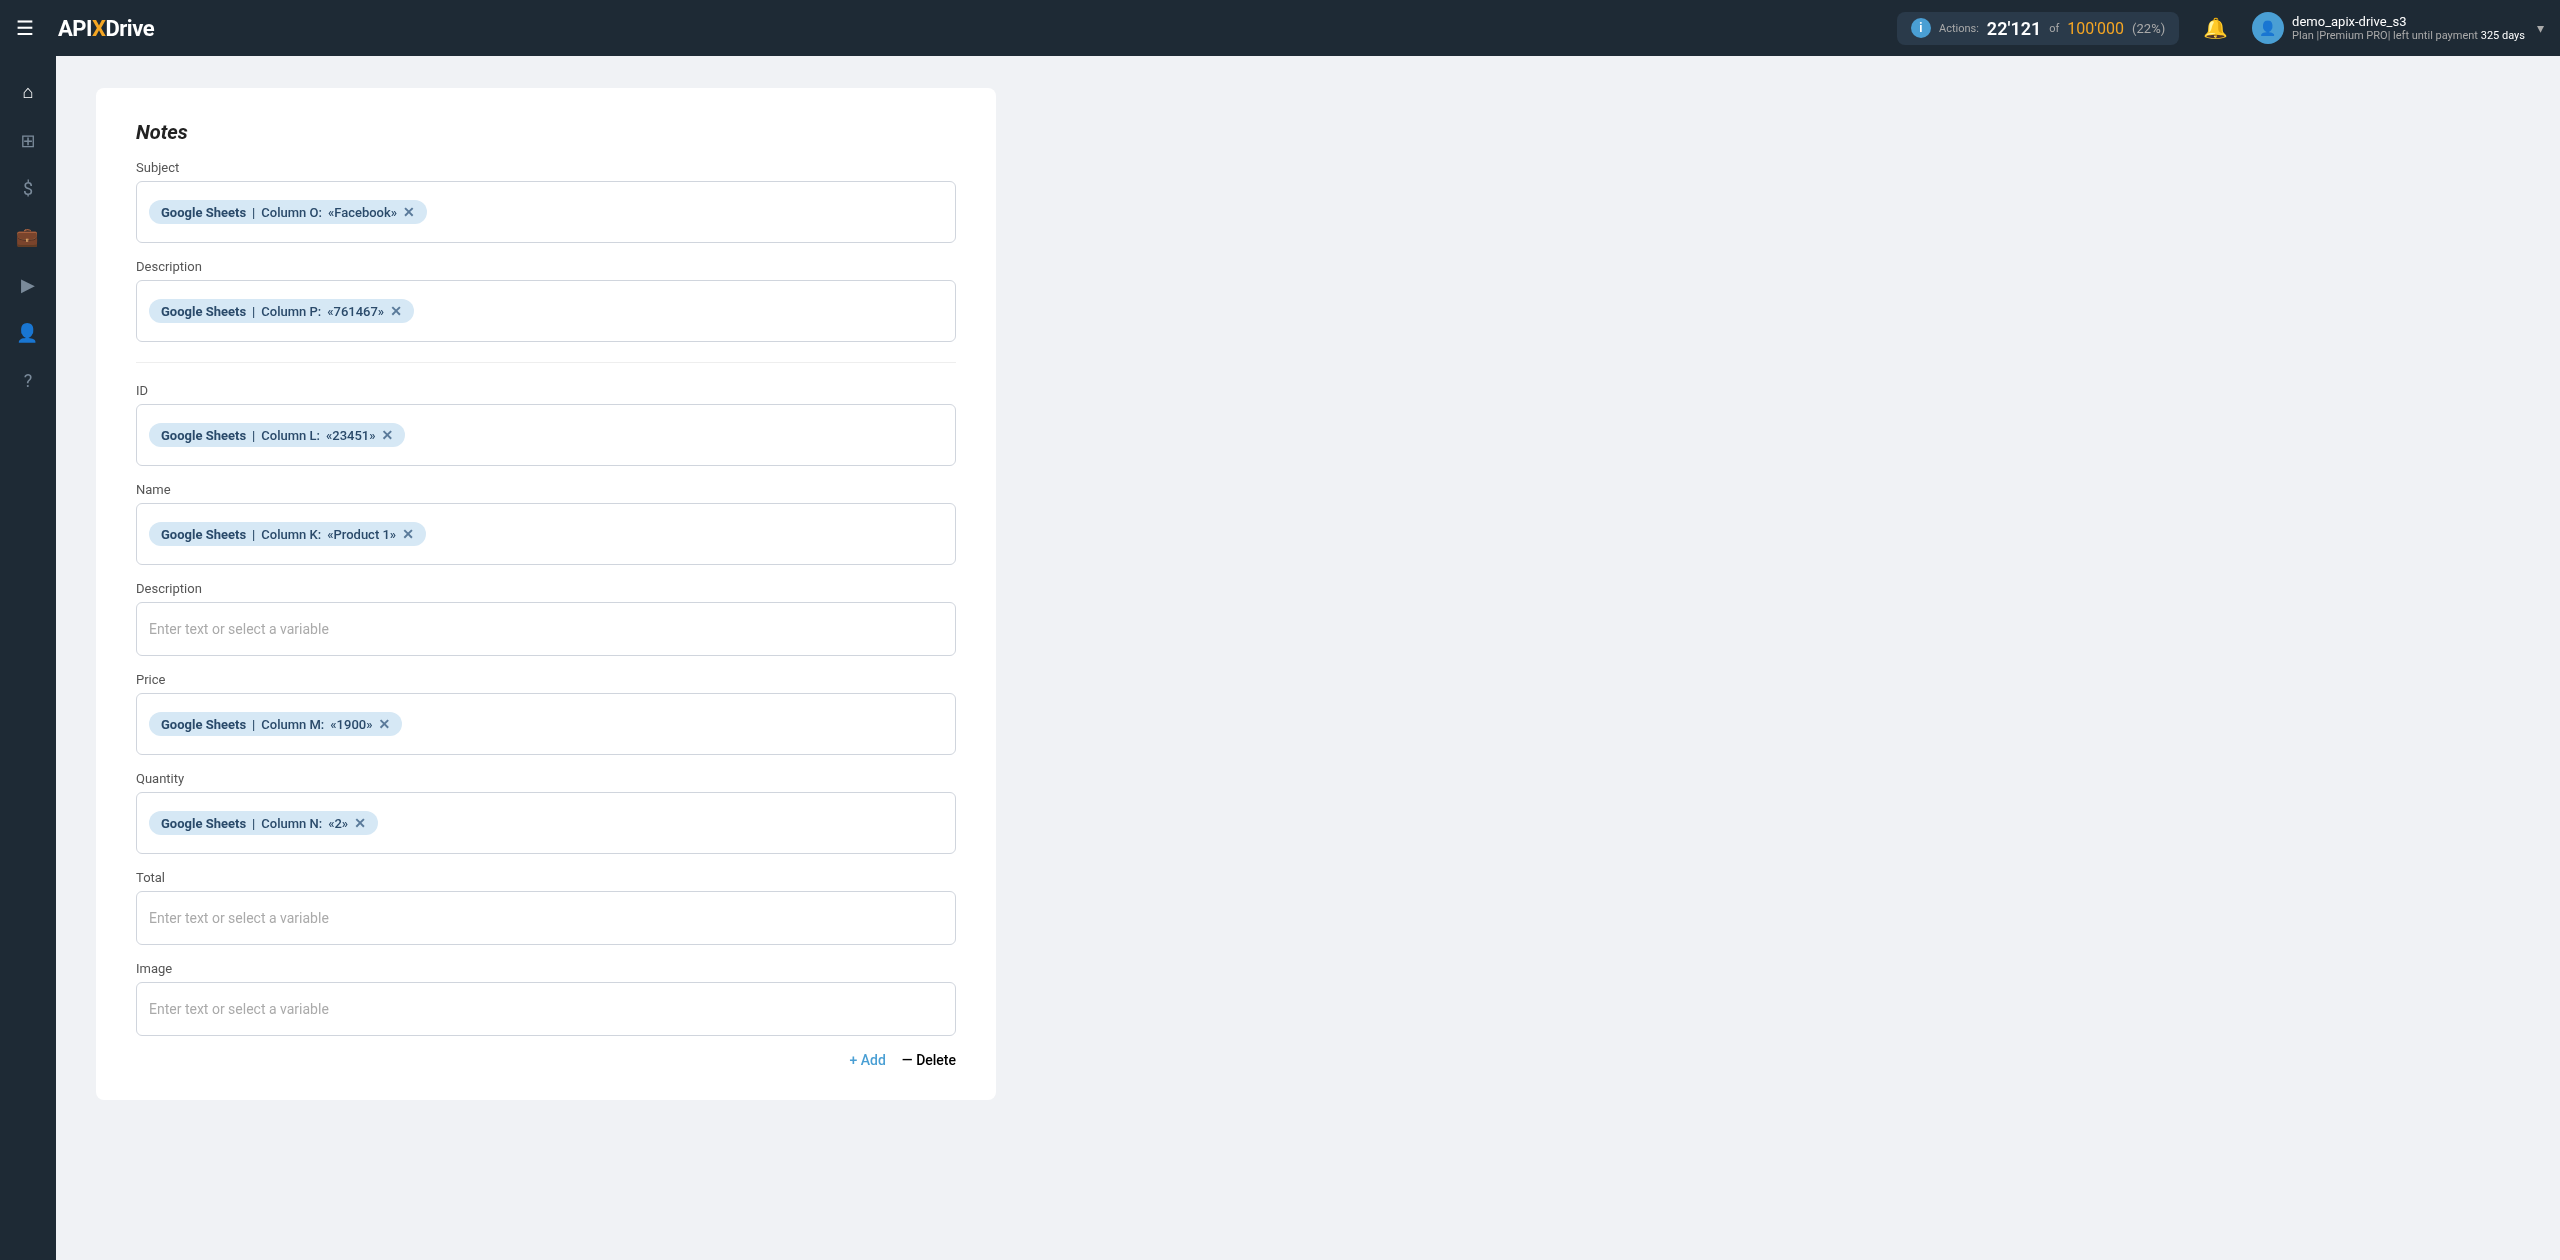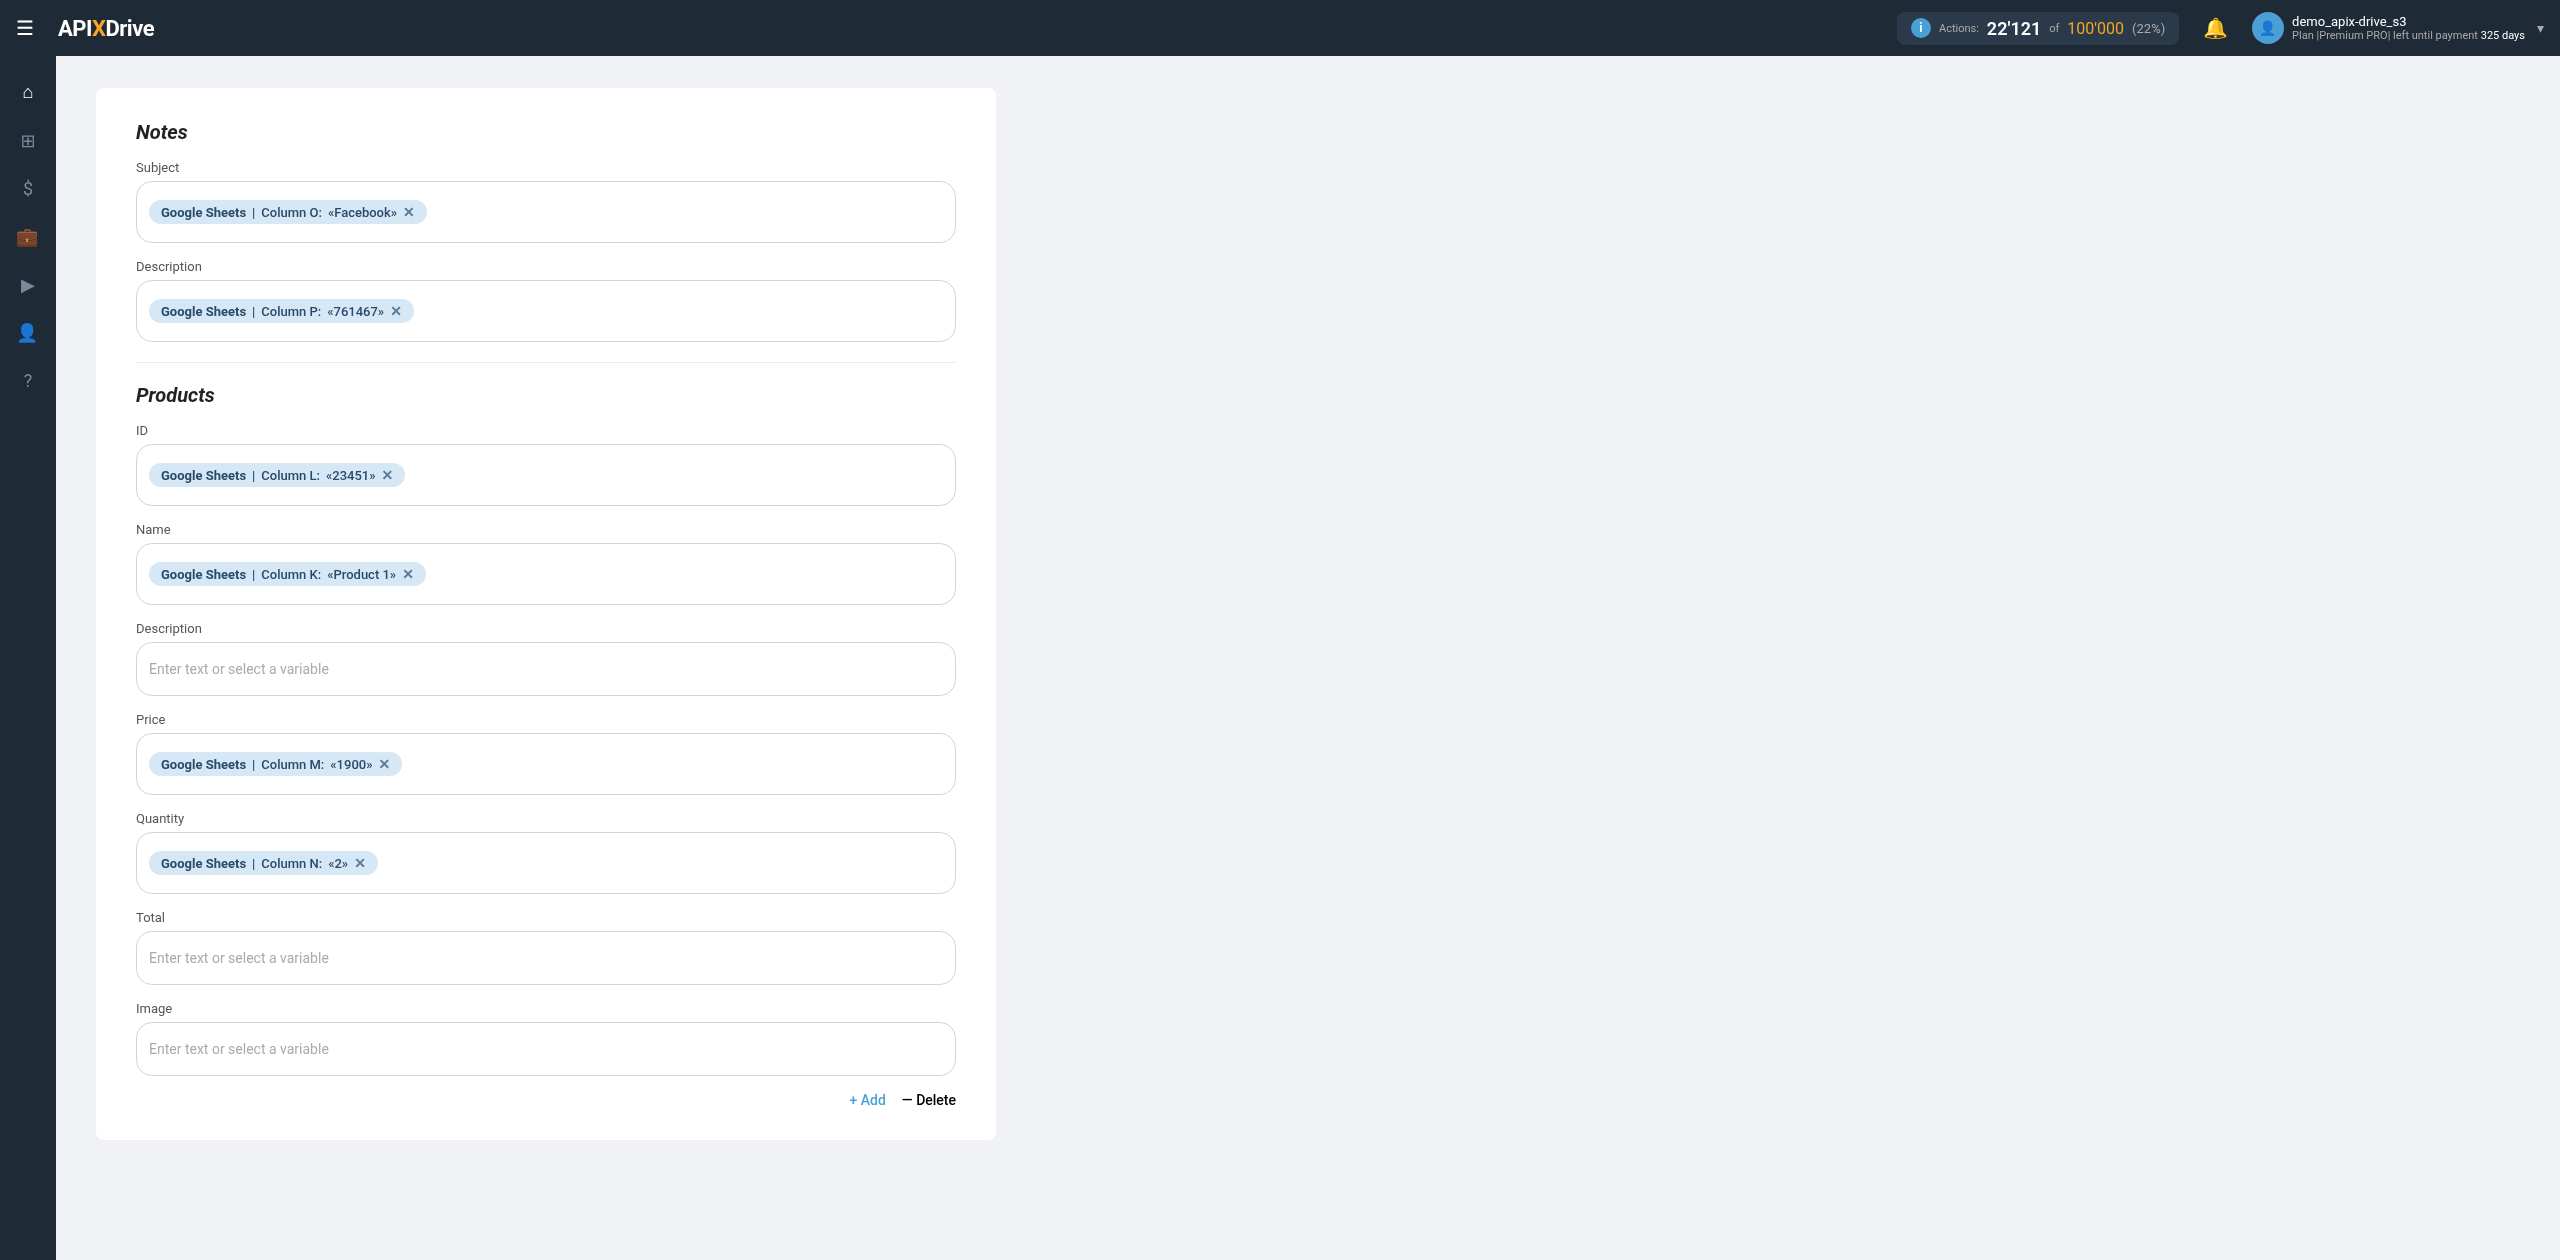--- a/index.html
+++ b/index.html
@@ -63,21 +63,21 @@
 
     
     .section-title {
       font-size: 20px; font-weight: 700; color: #222; margin-bottom: 16px; font-style: italic;
     }
     .field-group { margin-bottom: 16px; }
     .field-label {
       font-size: 13px; color: #555; margin-bottom: 6px;
     }
     .field-input {
-      width: 100%; border: 1px solid #d0d5dd; border-radius: 16px;
+      width: 100%; border: 1px solid #d0d5dd; border-radius: 6px;
       padding: 18px 12px; font-size: 14px; min-height: 42px;
       display: flex; align-items: center; background: white;
     }
     .field-input.placeholder-text { color: #aaa; }
     .tag {
       display: inline-flex; align-items: center; gap: 6px;
       background: #d6e8f5; border-radius: 20px; padding: 4px 12px;
       font-size: 13px; font-weight: 500; color: #2a4a6a;
     }
     .tag .service { font-weight: 700; }
@@ -163,21 +163,20 @@
           <span> | </span>
           <span>Column P:</span>
           <span>«761467»</span>
           <span class="close">✕</span>
         </span>
       </div>
     </div>
 
     <div class="divider"></div>
 
-    <div class="section-title">Products</div>
 
     <div class="field-group">
       <div class="field-label">ID</div>
       <div class="field-input">
         <span class="tag">
           <span class="service">Google Sheets</span>
           <span> | </span>
           <span>Column L:</span>
           <span>«23451»</span>
           <span class="close">✕</span>

